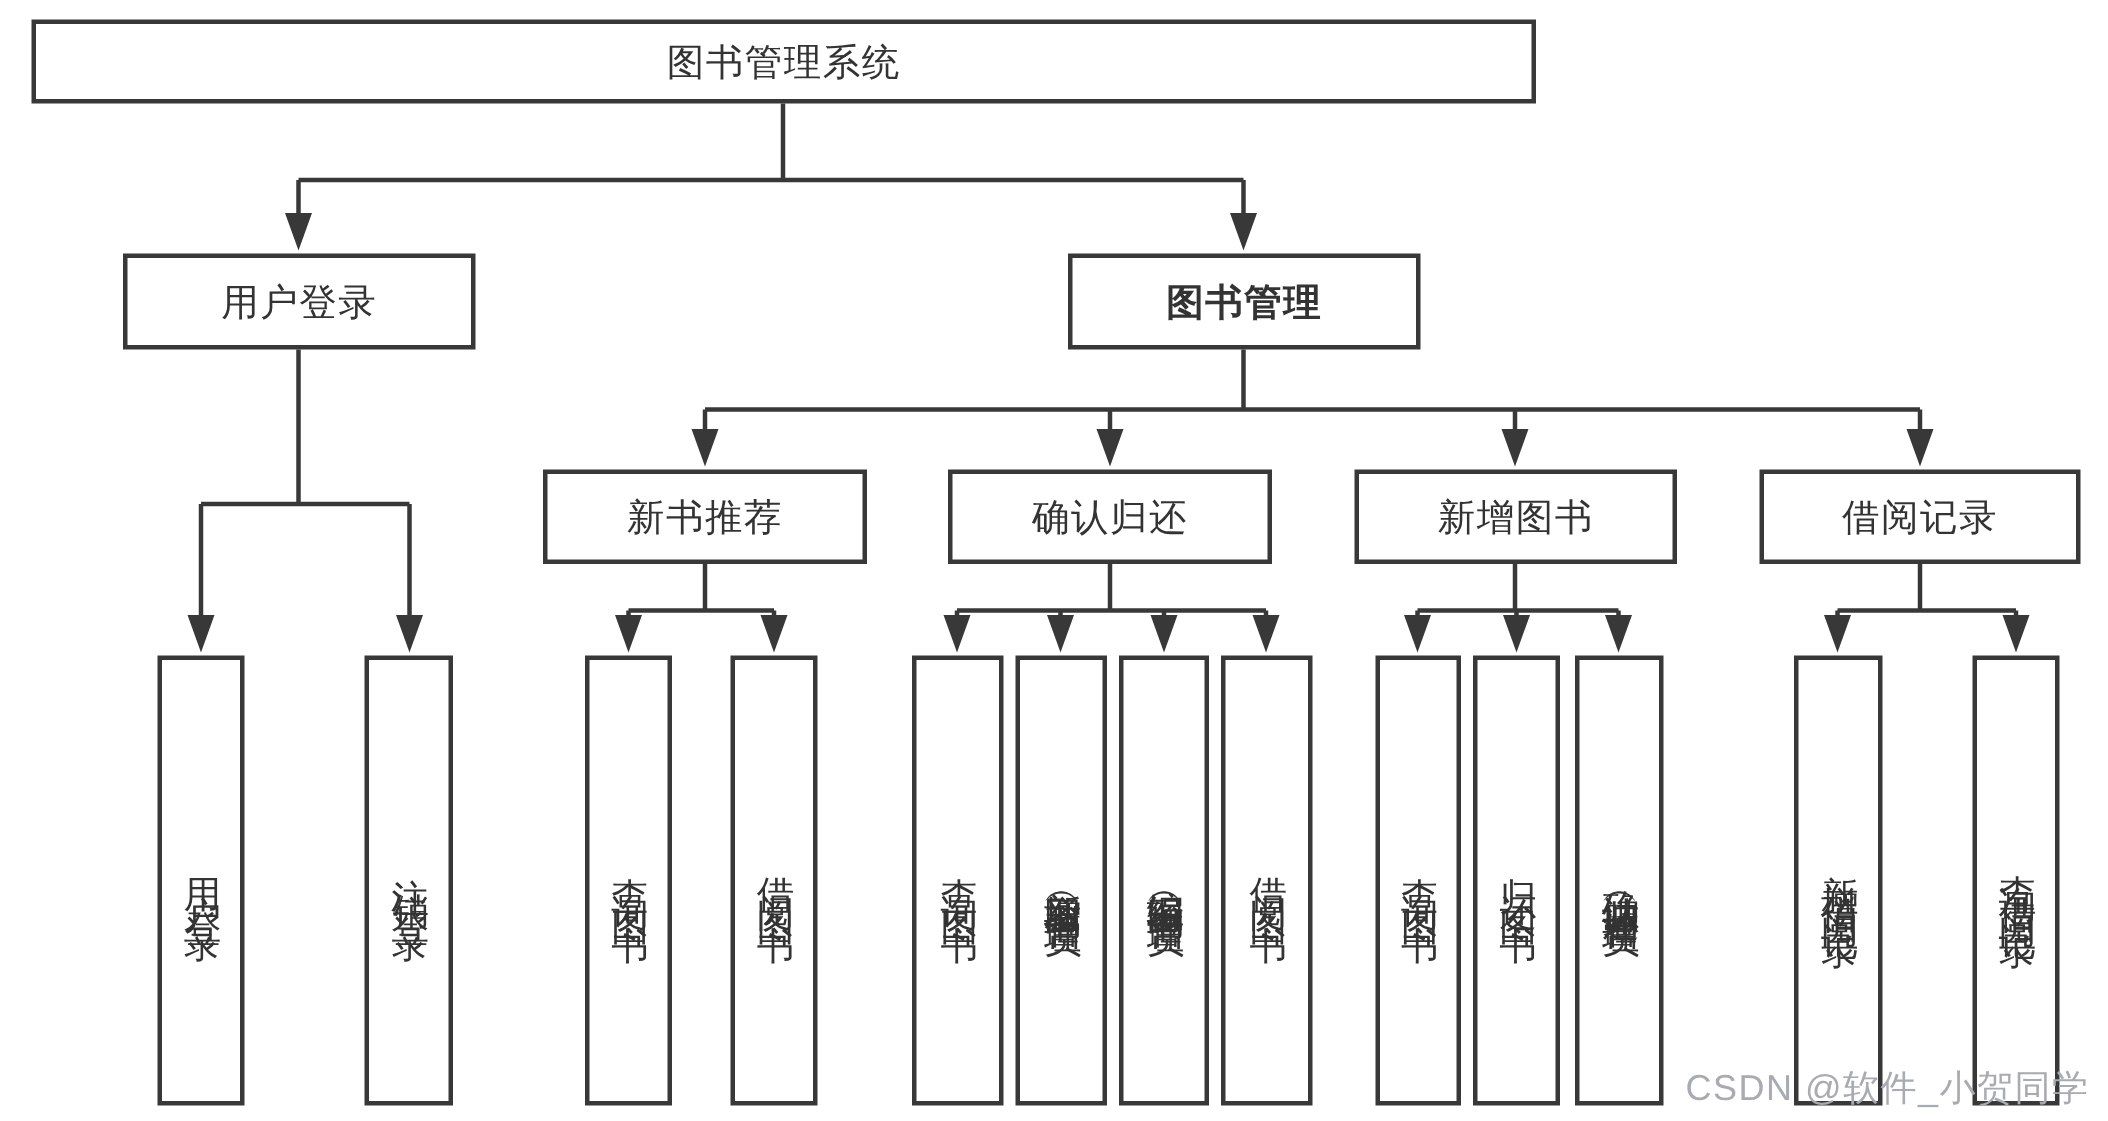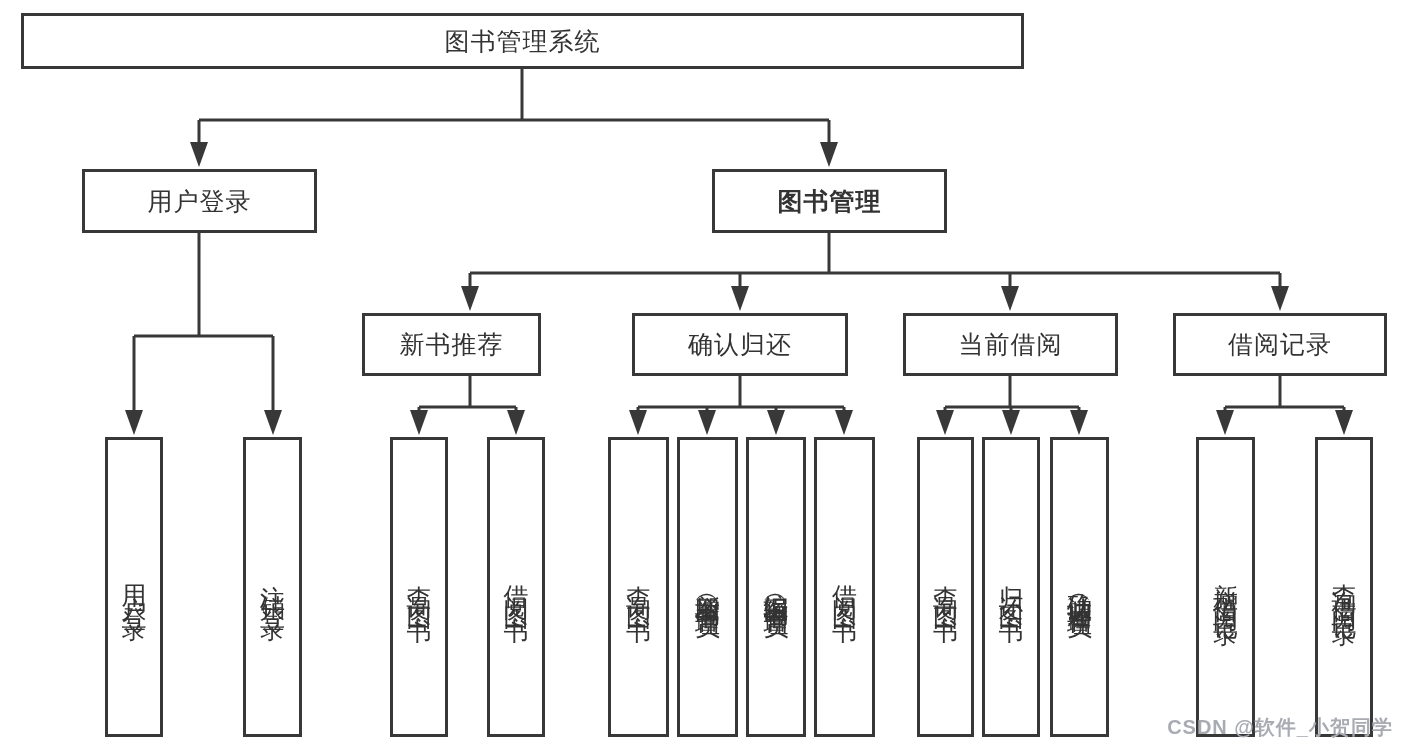--- a/index.html
+++ b/index.html
@@ -44,26 +44,25 @@
   }
   .v-box .vtext{
     writing-mode:vertical-rl;
     text-orientation:mixed;
     line-height:1;
     white-space:nowrap;
   }
   .watermark{
     position:absolute;
     right:12px;bottom:6px;
-    font-size:20px;
+    font-size:24px;
     color:var(--wm);
     letter-spacing:1px;
     z-index:5;
     white-space:nowrap;
-    font-weight:bold;
   }
 </style>
 </head>
 <body>
 
 <div class="canvas">
 
   <svg class="connectors" viewBox="0 0 1405 747" xmlns="http://www.w3.org/2000/svg">
     <g>
 
@@ -138,28 +137,28 @@
     <span>图书管理系统</span>
   </div>
 
   <div class="h-box" style="left:82px;top:169px;width:235px;height:64px;">
     <span>用户登录</span>
   </div>
   <div class="h-box" style="left:712px;top:169px;width:235px;height:64px;font-weight:bold;">
     <span>图书管理</span>
   </div>
 
-  <div class="h-box" style="left:362px;top:313px;width:179px;height:63px;">
+  <div class="h-box" style="left:362px;top:313px;width:216px;height:63px;">
     <span>新书推荐</span>
   </div>
   <div class="h-box" style="left:632px;top:313px;width:216px;height:63px;">
     <span>确认归还</span>
   </div>
   <div class="h-box" style="left:903px;top:313px;width:215px;height:63px;">
-    <span>当前借阅</span>
+    <span>新增图书</span>
   </div>
   <div class="h-box" style="left:1173px;top:313px;width:214px;height:63px;">
     <span>借阅记录</span>
   </div>
 
   <div class="v-box" style="left:105px;width:58px;">
     <span class="vtext" style="letter-spacing: 11px;">用户登录</span>
   </div>
   <div class="v-box" style="left:243px;width:59px;">
     <span class="vtext" style="letter-spacing: 11px;">注销登录</span>

